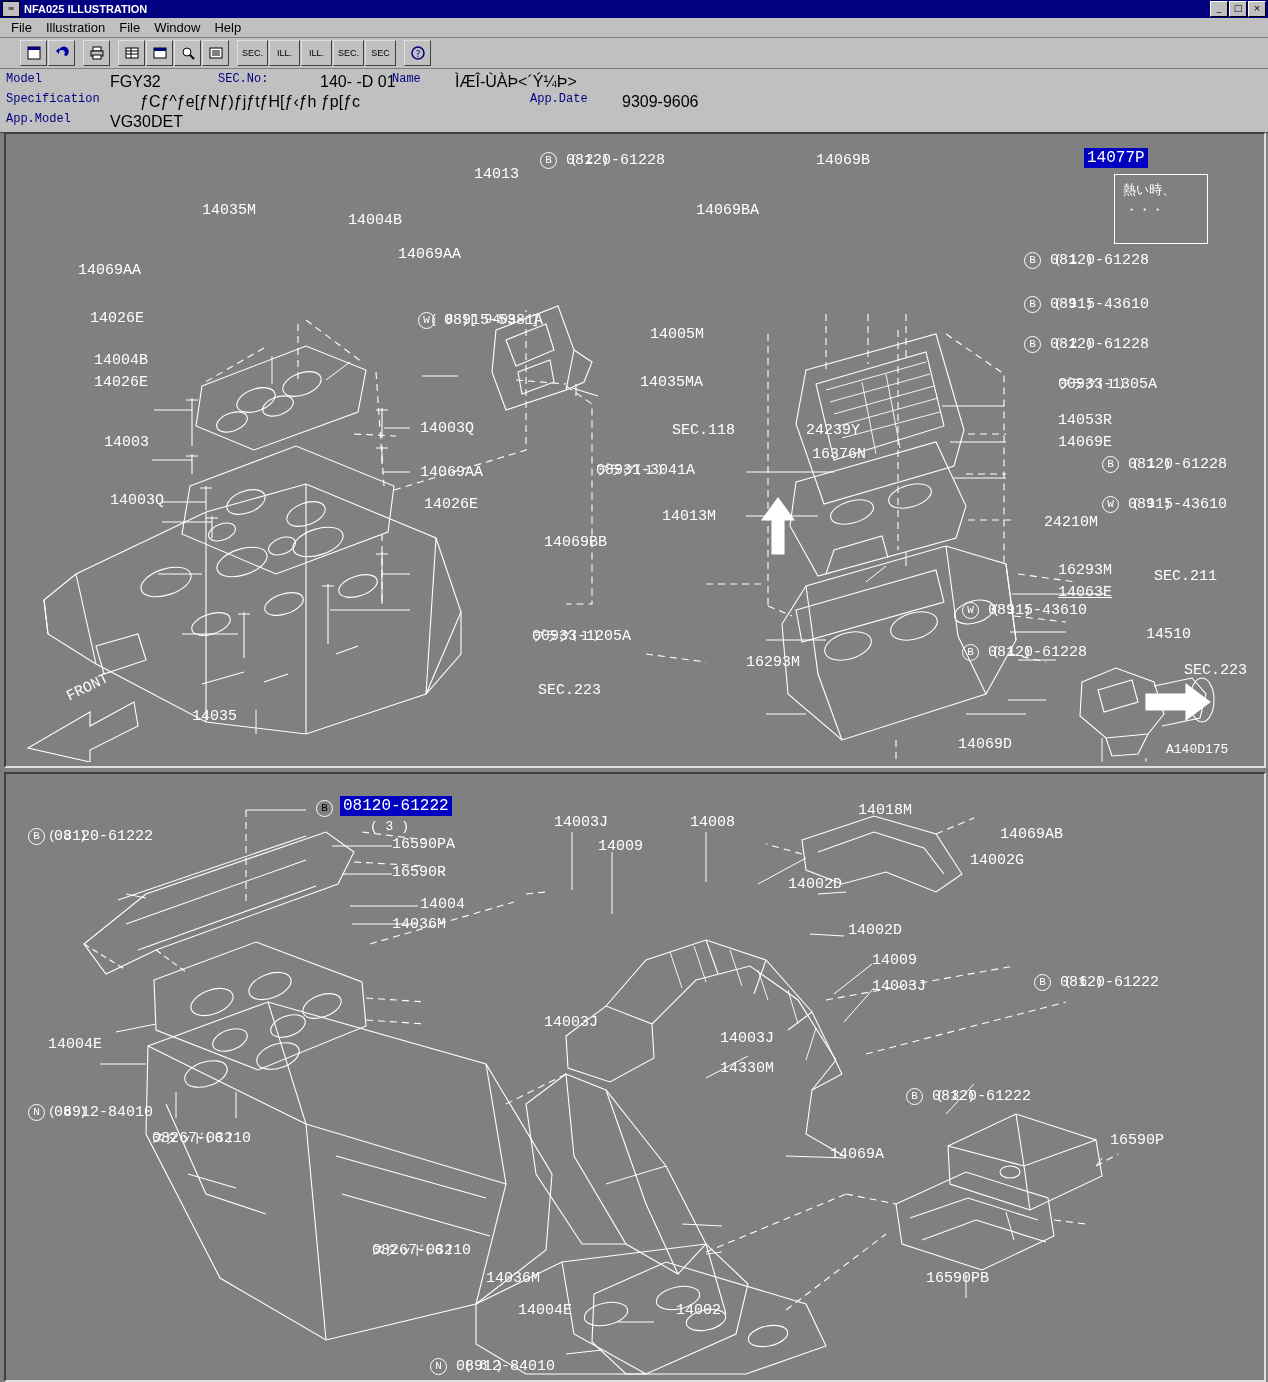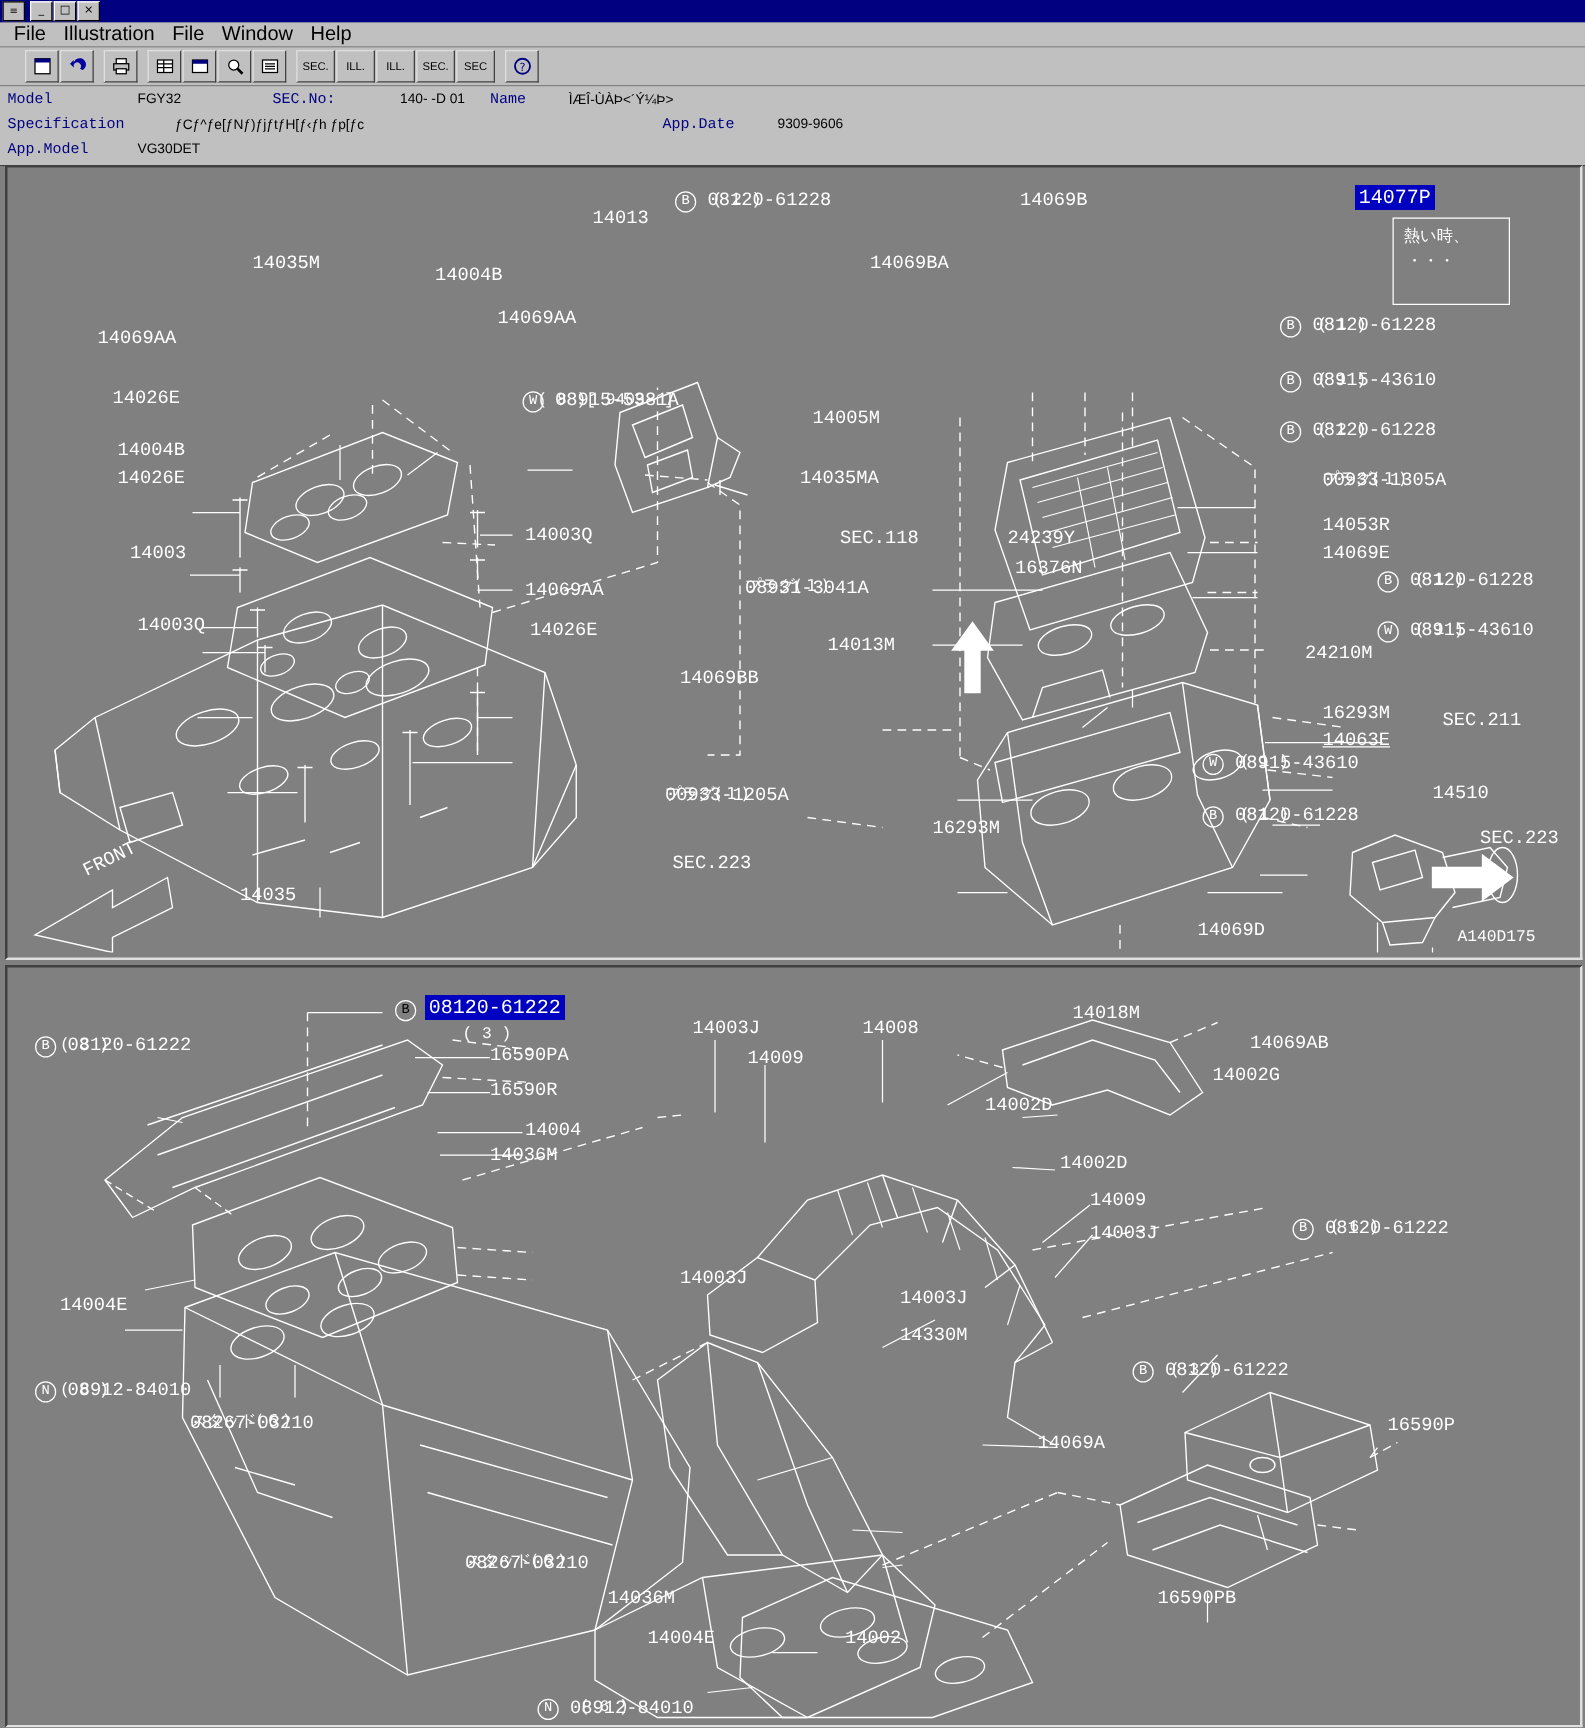--- a/index.html
+++ b/index.html
@@ -46,21 +46,21 @@
   }
   
   .menubar {
     height: 19px;
     background: #c0c0c0;
     border-bottom: 1px solid #808080;
     display: flex; align-items: center;
     padding-left: 4px;
   }
   .menubar .mi {
-    font-size: 16px; color: #000;
+    font-size: 13px; color: #000;
     padding: 2px 7px;
   }
   
   .toolbar {
     height: 30px;
     background: #c0c0c0;
     display: flex; align-items: center;
     padding-left: 20px;
     border-bottom: 1px solid #808080;
   }
@@ -79,21 +79,21 @@
   
   .infohdr {
     background: #c0c0c0;
     height: 63px;
     position: relative;
     font-size: 12px;
     color: #000;
     border-bottom: 1px solid #404040;
   }
   .infohdr .lbl { position: absolute; color: #000080; font-size: 12px; }
-  .infohdr .val { position: absolute; color: #000; font-size: 11px; }
+  .infohdr .val { position: absolute; color: #000; font-size: 16px; }
   
   .panel {
     position: absolute;
     background: #808080;
     border: 2px solid;
     border-top-color: #404040; border-left-color: #404040;
     border-right-color: #dfdfdf; border-bottom-color: #dfdfdf;
     overflow: hidden;
   }
   #panel-top { left: 4px; top: 132px; width: 1258px; height: 632px; }
@@ -137,20 +137,21 @@
   }
   .code { position: absolute; font-family: "Liberation Mono", monospace; font-size: 13px; color: #fff; }
 </style>
 </head>
 <body>
 
 <div id="app">
 
   <div class="titlebar">
     <div class="sysicon">≡</div>
+    <div class="title">NFA025 ILLUSTRATION</div>
     <div class="btns">
       <div class="tbtn">_</div>
       <div class="tbtn">□</div>
       <div class="tbtn">×</div>
     </div>
   </div>
 
   <div class="menubar">
     <div class="mi">File</div>
     <div class="mi">Illustration</div>

